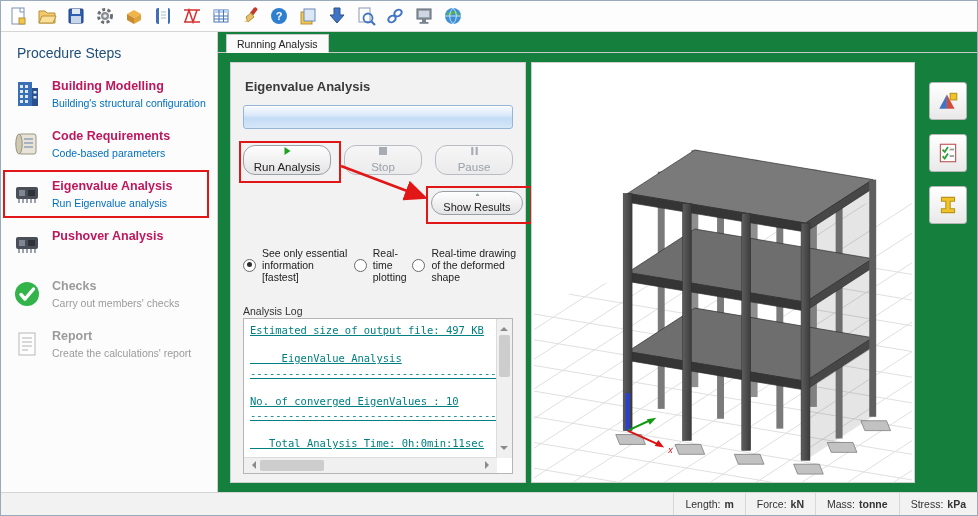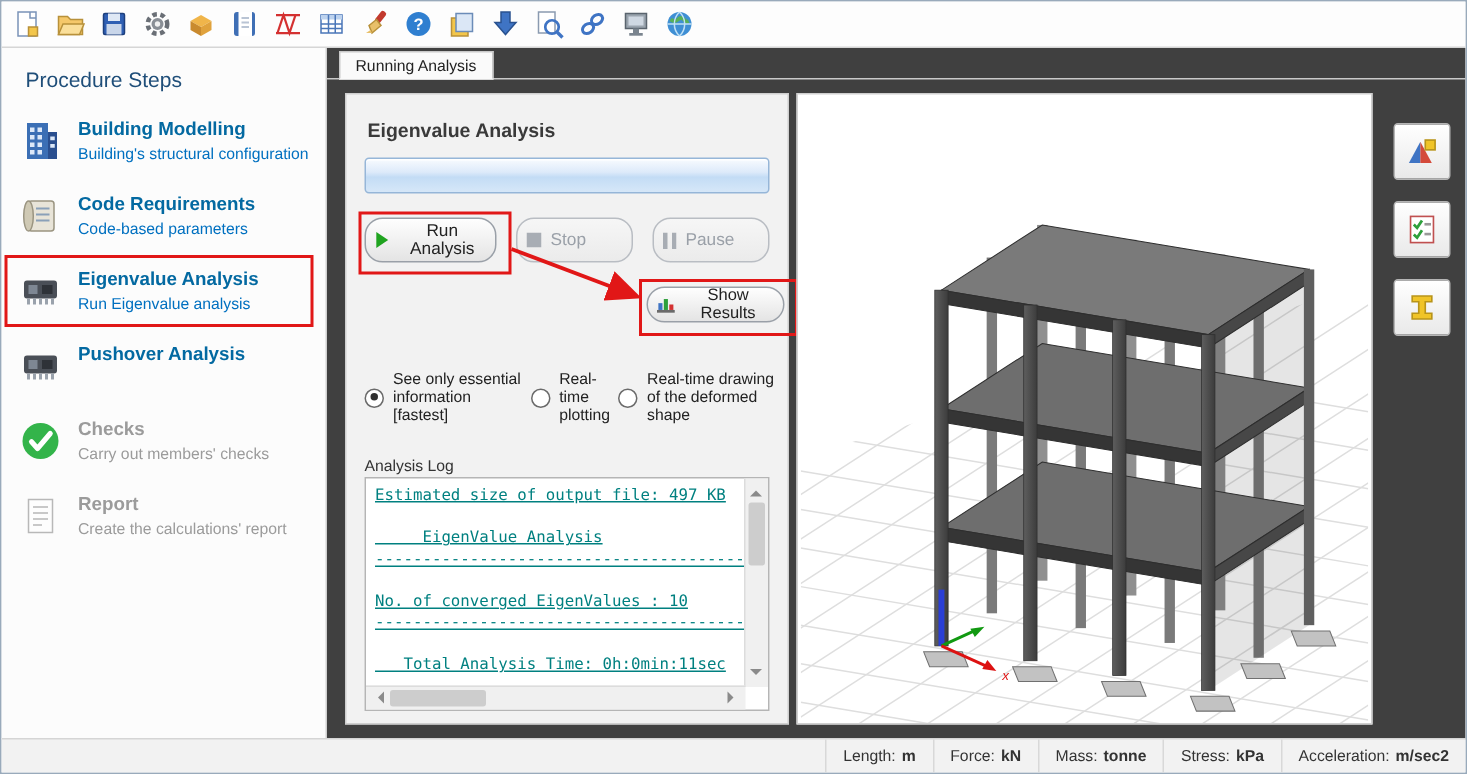--- a/index.html
+++ b/index.html
@@ -7,34 +7,34 @@
   
   .toolbar{position:absolute;top:0;left:0;right:0;height:30px;background:#fdfdfd;border-bottom:1px solid #d6d6d6;display:flex;align-items:center;padding-left:4px;gap:3px;}
   .tbtn{width:26px;height:26px;display:flex;align-items:center;justify-content:center;border-radius:3px;}
   
   .sidebar{position:absolute;top:31px;left:0;width:216px;bottom:22px;background:#fcfcfc;border-right:1px solid #cfcfcf;}
   .sidebar-title{margin:13px 0 8px 16px;font-size:14px;color:#1F4E79;}
   .steps{display:flex;flex-direction:column;}
   .step{position:relative;display:flex;gap:9px;padding:9px 6px 9px 10px;align-items:flex-start;cursor:pointer;}
   .step-icon{flex:0 0 32px;height:32px;display:flex;align-items:center;justify-content:center;}
   .step-text{display:flex;flex-direction:column;padding-top:1px;}
-  .step-title{font-size:12.5px;font-weight:bold;color:#0369a1;}
+  .step-title{font-size:12.5px;font-weight:bold;color:#be185d;}
   .step-sub{font-size:10.5px;color:#0070C0;margin-top:4px;}
   .step.disabled .step-title,.step.disabled .step-sub{color:#9b9b9b;}
   .step.highlighted::before{content:"";position:absolute;left:2px;right:8px;top:1px;bottom:1px;border:2px solid #e11717;pointer-events:none;}
   
-  .main{position:absolute;left:217px;top:31px;right:0;bottom:22px;background:#404040;}
+  .main{position:absolute;left:217px;top:31px;right:0;bottom:22px;background:#15803d;}
   .tabstrip{height:20px;display:flex;align-items:flex-end;padding-left:8px;border-bottom:1px solid #c9c9c9;}
   .tab{background:#fafafa;border:1px solid #c9c9c9;border-bottom:1px solid #fafafa;margin-bottom:-1px;font-size:10.5px;padding:3px 10px 2px;color:#222;}
   
   .analysis-panel{position:absolute;left:12px;top:30px;width:296px;bottom:10px;border:1px solid #cfcfcf;background:#f2f2f2;box-sizing:border-box;}
   .panel-title{position:absolute;left:14px;top:16px;font-size:13px;font-weight:bold;color:#3a3a3a;}
   .progress{position:absolute;left:12px;right:12px;top:42px;height:22px;border:1px solid #96b6d8;border-radius:3px;background:linear-gradient(180deg,#f8fbff 0%,#ddeafa 40%,#c3dcf5 55%,#d6e7f8 100%);box-shadow:inset 0 1px 0 #fff;}
   .btn-row{position:absolute;left:12px;right:12px;top:82px;display:flex;justify-content:space-between;}
-  .btn{height:30px;border:1px solid #9aa0a8;border-radius:12px;background:linear-gradient(#fefefe,#e4e4e4);font-size:11.5px;color:#222;display:flex;align-items:center;justify-content:flex-start;gap:6px;box-sizing:border-box;font-family:"Liberation Sans",sans-serif;}
+  .btn{height:30px;border:1px solid #9aa0a8;border-radius:12px;background:linear-gradient(#fefefe,#e4e4e4);font-size:11.5px;color:#222;display:flex;align-items:center;justify-content:flex-start;gap:6px;box-sizing:border-box;font-family:"Liberation Sans",sans-serif;flex-direction:column;}
   .btn.disabled{color:#9aa0a8;border-color:#b9bdc3;background:linear-gradient(#f6f6f6,#ebebeb);}
   .btn-run{width:88px;}.btn-pause{width:78px;}.btn-stop{width:78px;}
   .btn-show{position:absolute;left:200px;top:128px;width:92px;height:24px;font-size:11px;gap:5px;}
   .redbox{position:absolute;border:2px solid #e11717;pointer-events:none;}
   .redbox-run{left:8px;top:78px;width:98px;height:38px;}
   .redbox-show{left:195px;top:123px;width:102px;height:34px;}
   .arrow-svg{position:absolute;left:0;top:0;width:100%;height:100%;pointer-events:none;}
   .radio-group{position:absolute;left:12px;top:184px;display:flex;flex-direction:row;gap:5px;}
   .radio-row{display:flex;align-items:center;gap:6px;font-size:10.5px;color:#222;cursor:pointer;}
   .radio{width:11px;height:11px;border:1px solid #6a6a6a;border-radius:50%;background:#fff;position:relative;flex:0 0 11px;}
@@ -554,19 +554,15 @@
         <b>kN</b>
       </span>
     <span class="status-item">
         <span>Mass:</span>
         <b>tonne</b>
       </span>
     <span class="status-item">
         <span>Stress:</span>
         <b>kPa</b>
       </span>
-    <span class="status-item">
-        <span>Acceleration:</span>
-        <b>m/sec2</b>
-      </span>
   </div>
 
 </div>
 
 </body></html>

